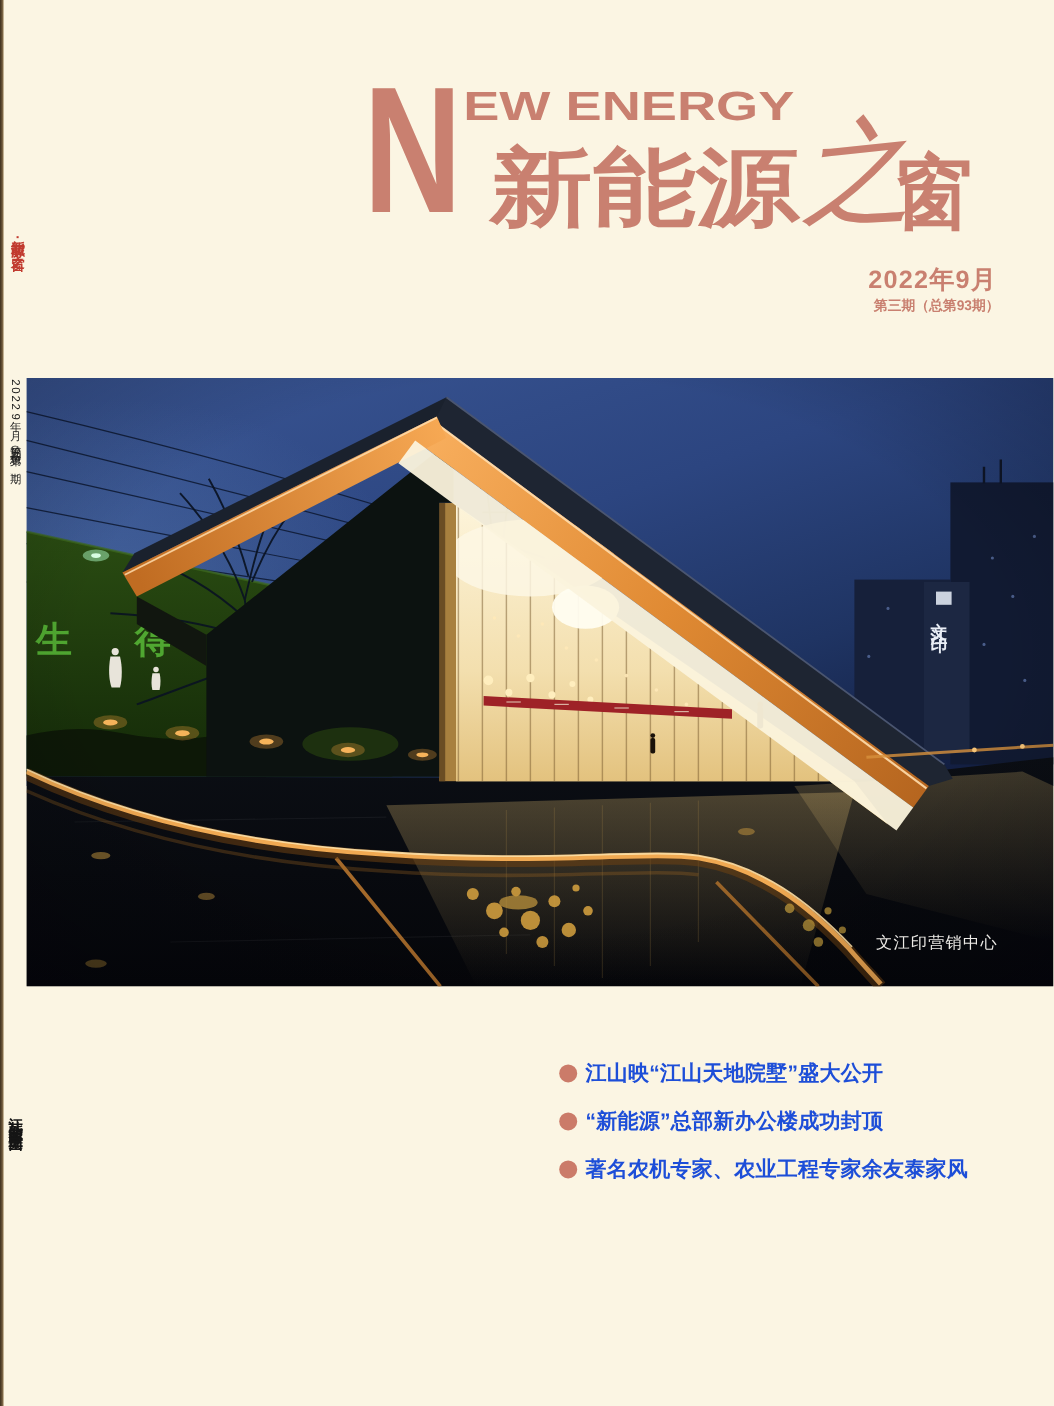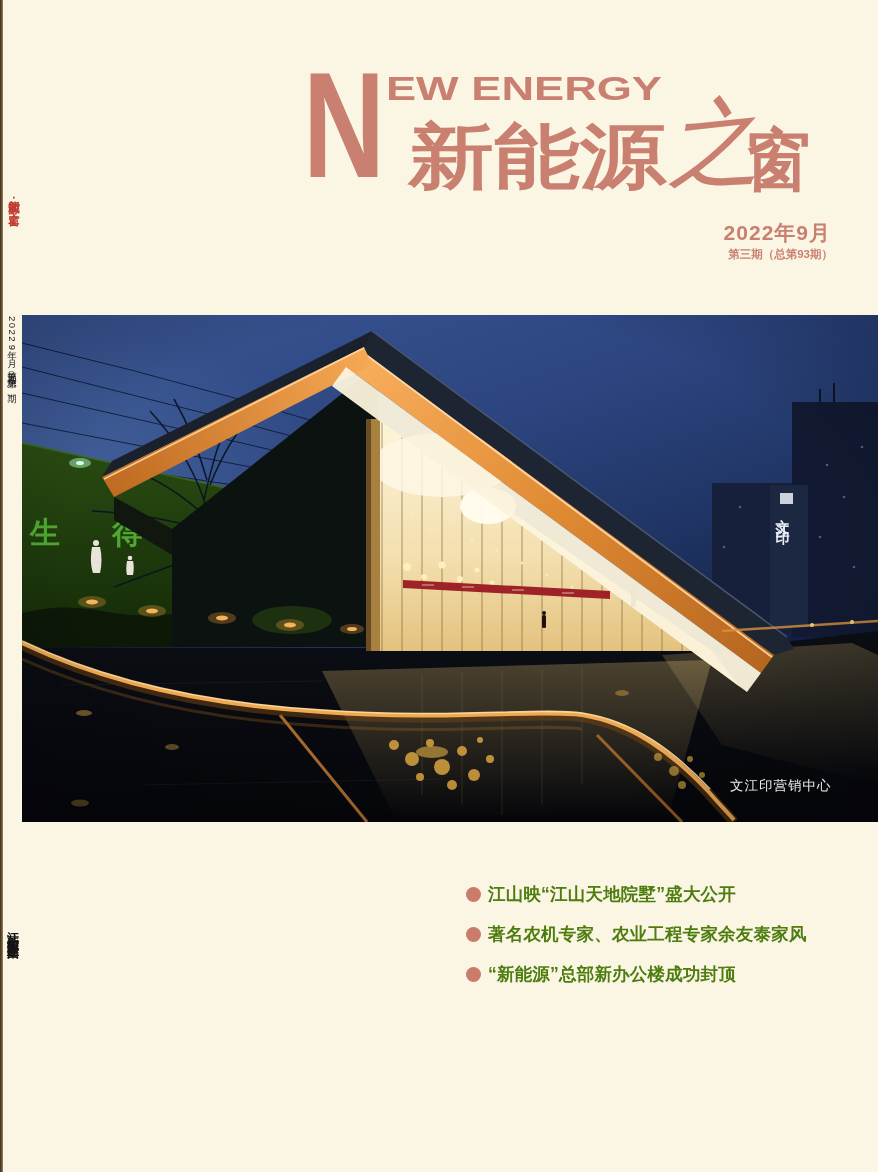--- a/index.html
+++ b/index.html
@@ -13,21 +13,21 @@
   .vtext{position:absolute;writing-mode:vertical-rl;text-orientation:mixed;}
   .sidebar-logo{left:6px;top:190px;font-size:11.5px;font-weight:bold;color:#c13a2f;letter-spacing:2px;}
   .sidebar-issue{left:5px;top:316px;font-size:9.5px;color:#1c1c1c;letter-spacing:1.5px;}
   .sidebar-company{left:4px;top:922px;font-size:12px;font-weight:bold;color:#151515;letter-spacing:2px;}
   .masthead-svg{position:absolute;left:0;top:0;}
   .photo-wrap{position:absolute;left:22px;top:315px;width:780px;height:507px;}
   .photo-wrap svg{display:block;}
   .headlines{position:absolute;left:466px;top:882px;display:flex;flex-direction:column;gap:16px;}
   .headline-item{display:flex;align-items:center;gap:7px;}
   .headline-bullet{width:15px;height:15px;border-radius:50%;background:#cb7b69;flex:0 0 auto;}
-  .headline-text{font-size:17.5px;font-weight:bold;color:#4d7c0f;letter-spacing:0.2px;white-space:nowrap;}
+  .headline-text{font-size:17.5px;font-weight:bold;color:#1d4ed8;letter-spacing:0.2px;white-space:nowrap;}
   .sign-div{writing-mode:vertical-rl;font-size:14px;color:#e9eef6;letter-spacing:6px;font-weight:bold;}
 </style>
 </head>
 <body>
 
 <div class="spine"></div>
 
 <svg class="masthead-svg" width="878" height="300" viewBox="0 0 878 300">
   <text x="303" y="177" font-size="150" font-weight="bold" fill="#c98070" textLength="82" lengthAdjust="spacingAndGlyphs">N</text>
   <text x="386" y="100" font-size="34" font-weight="bold" fill="#c98070" textLength="276" lengthAdjust="spacingAndGlyphs">EW ENERGY</text>
@@ -317,19 +317,19 @@
 </svg>
 </div>
 
 <div class="headlines">
   <div class="headline-item">
     <span class="headline-bullet"></span>
     <span class="headline-text">江山映“江山天地院墅”盛大公开</span>
   </div>
   <div class="headline-item">
     <span class="headline-bullet"></span>
-    <span class="headline-text">著名农机专家、农业工程专家余友泰家风</span>
+    <span class="headline-text">“新能源”总部新办公楼成功封顶</span>
   </div>
   <div class="headline-item">
     <span class="headline-bullet"></span>
-    <span class="headline-text">“新能源”总部新办公楼成功封顶</span>
+    <span class="headline-text">著名农机专家、农业工程专家余友泰家风</span>
   </div>
 </div>
 
 </body></html>

